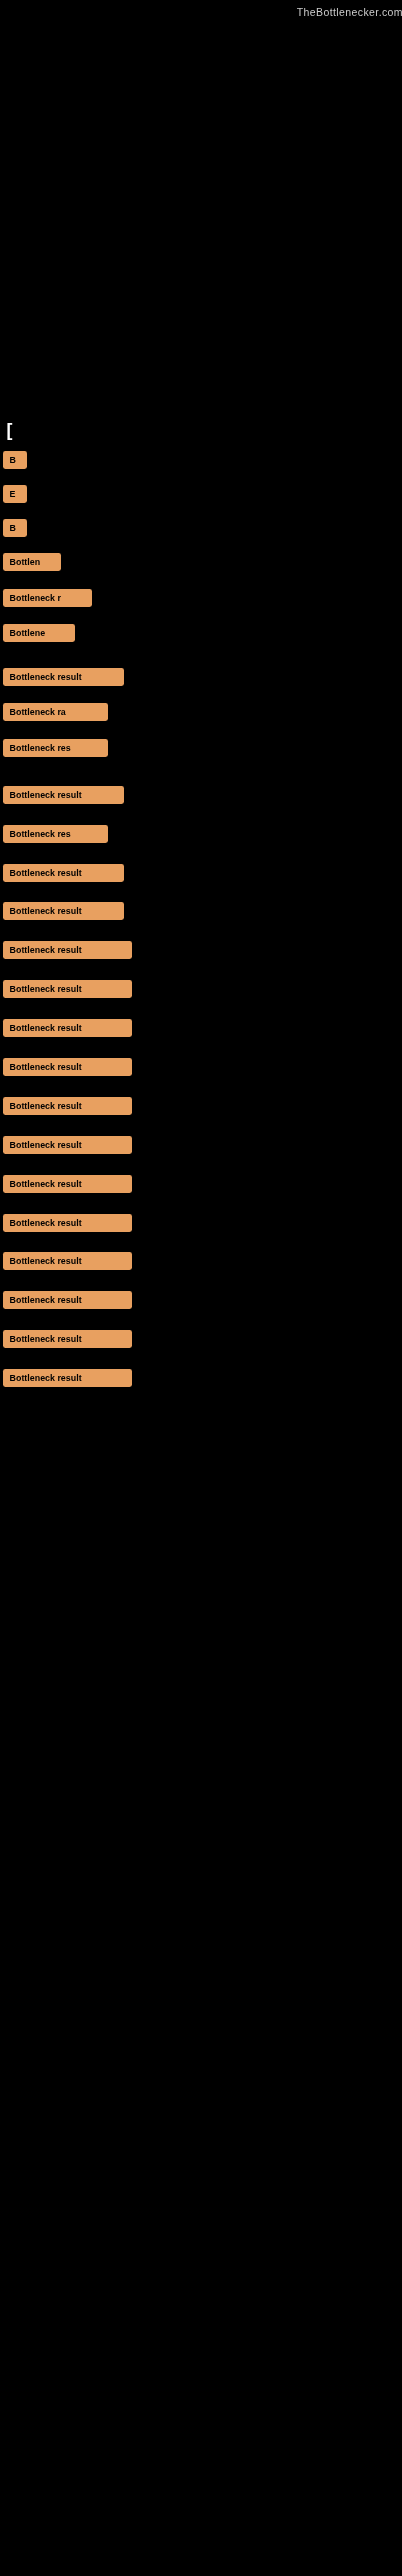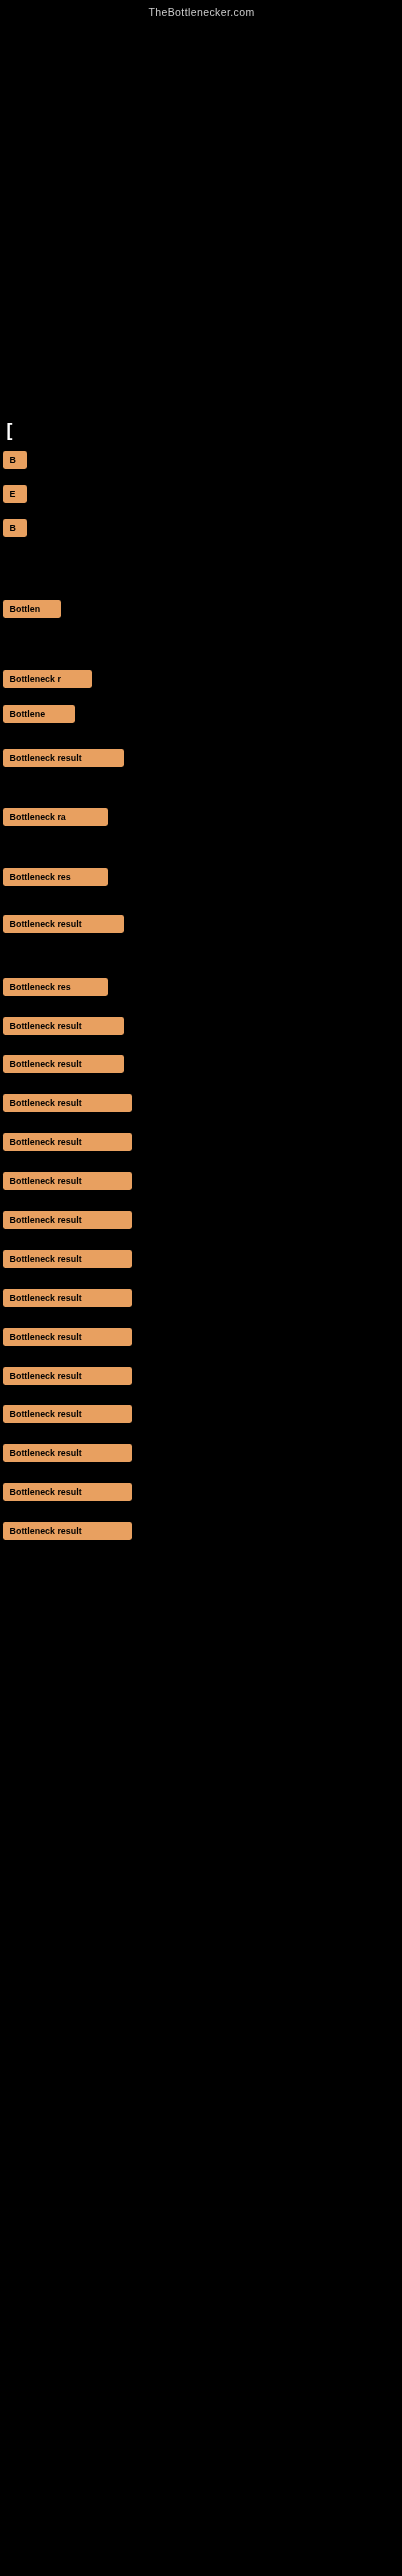--- a/index.html
+++ b/index.html
@@ -11,21 +11,21 @@
       background-color: #000;
       width: 403px;
       min-height: 2576px;
       font-family: Arial, sans-serif;
       position: relative;
       overflow-x: hidden;
     }
     .site-title {
       color: #ccc;
       font-size: 10.5px;
-      text-align: center;
+      text-align: right;
       padding: 6.4px 0 3.2px 0;
       letter-spacing: 0.4px;
     }
     .top-dark-area {
       width: 100%;
       height: 386px;
       background: #000;
       position: relative;
     }
     
@@ -51,24 +51,24 @@
       font-size: 8.9px;
       font-weight: bold;
       padding: 4px 6.4px;
       border-radius: 2.4px;
       white-space: nowrap;
       min-width: 48px;
       display: inline-block;
     }
     
     .w-30 { min-width: 24px; }
-    .w-70 { min-width: 58px; margin-top: 47px; }
+    .w-70 { min-width: 58px; }
     .w-90 { min-width: 72px; }
-    .w-110 { min-width: 89px; margin-top: 34px; }
-    .w-130 { min-width: 105px; margin-top: 24px; }
+    .w-110 { min-width: 89px; }
+    .w-130 { min-width: 105px; }
     .w-150 { min-width: 121px; }
     .w-160 { min-width: 129px; }
   </style>
 </head>
 <body>
 
 <div class="site-title">TheBottlenecker.com</div>
 
 <div class="top-dark-area"></div>
 

